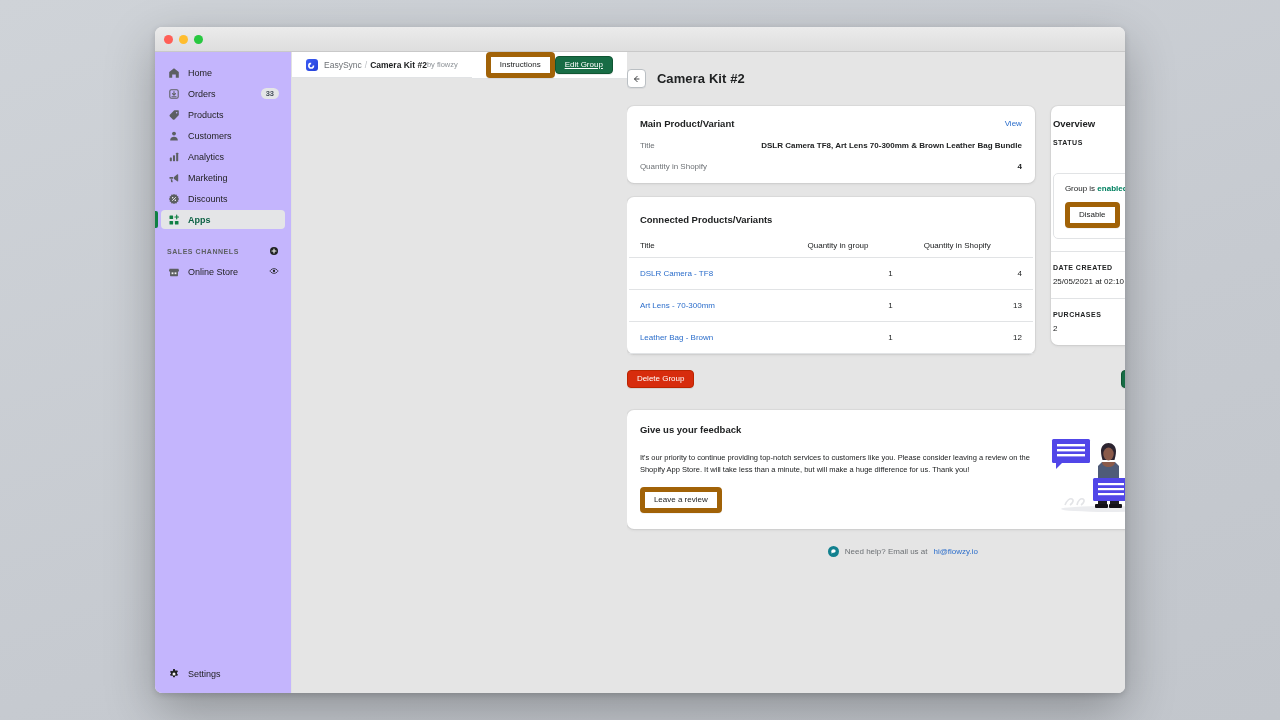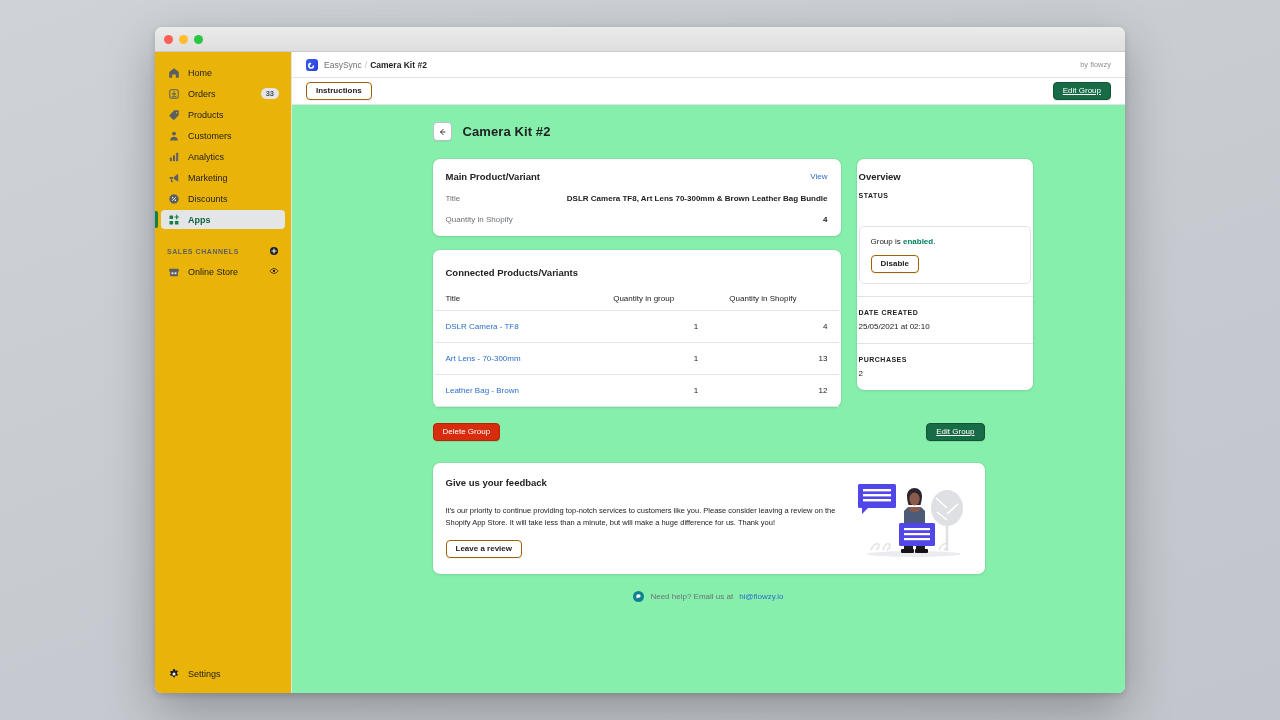--- a/index.html
+++ b/index.html
@@ -35,21 +35,21 @@
   .light { width: 9px; height: 9px; border-radius: 50%; margin-right: 6px; }
   .light.red { background: #ff5f57; }
   .light.yellow { background: #ffbd2e; }
   .light.green { background: #28c840; }
 
   #body { flex: 1; display: flex; min-height: 0; }
 
   
   #sidebar {
     width: 137px; flex: none;
-    background: #eab308;
+    background: #c4b5fd;
     border-right: 1px solid #e1e1e1;
     display: flex; flex-direction: column;
     padding-top: 10px;
   }
   .nav-item {
     display: flex; align-items: center;
     height: 19px; margin: 1px 6px;
     padding: 0 6px; border-radius: 4px;
     font-size: 9px; color: #1e1e1e; cursor: pointer;
     position: relative;
@@ -70,21 +70,21 @@
   .section-head {
     display: flex; align-items: center; justify-content: space-between;
     margin: 16px 12px 4px 12px;
     font-size: 7px; letter-spacing: .55px;
     color: #5c5f62; font-weight: bold;
   }
   #spacer { flex: 1; }
   #settings-row { margin-bottom: 10px; }
 
   
-  #content { flex: 1; display: flex; flex-direction: column; min-width: 0; background: #86efac; }
+  #content { flex: 1; display: flex; flex-direction: row; min-width: 0; background: #e5e5e5; }
   #topbar {
     height: 26px; flex: none; background: #ffffff;
     border-bottom: 1px solid #e1e3e5;
     display: flex; align-items: center; padding: 0 14px;
   }
   #applogo {
     width: 12px; height: 12px; border-radius: 3px; flex: none;
     background: linear-gradient(135deg,#3b5cf5,#2440d8);
     display: flex; align-items: center; justify-content: center; margin-right: 6px;
   }
@@ -96,22 +96,22 @@
   #actionbar {
     height: 27px; flex: none; background: #ffffff;
     border-bottom: 1px solid #e1e3e5;
     display: flex; align-items: center; padding: 0 14px;
   }
   .btn {
     font-family: "Liberation Sans", sans-serif;
     font-size: 8px; border-radius: 4px; cursor: pointer;
     padding: 4px 9px; white-space: nowrap; line-height: 1;
   }
-  .btn-plain { background: #fff; border: 1px solid #a16207; color: #202223;
-    box-shadow: 0 1px 0 rgba(22,29,37,.05); font-weight: bold; }
+  .btn-plain { background: #fff; border: 5px solid #a16207; color: #202223;
+    box-shadow: 0 1px 0 rgba(22,29,37,.05); }
   .btn-green { background: #176c45; border: 1px solid #0f5532; color: #fff;
     box-shadow: 0 1px 0 rgba(0,0,0,.08); text-decoration: underline; }
   .btn-red { background: #d72c0d; border: 1px solid #bb2400; color: #fff;
     box-shadow: 0 1px 0 rgba(0,0,0,.08); }
   #edit-top { margin-left: auto; }
 
   #scroll { flex: 1; overflow: hidden; padding: 17px 0 0 0; }
   #page { width: 552px; margin: 0 auto; }
 
   #pagehead { display: flex; align-items: center; margin-bottom: 18px; }

